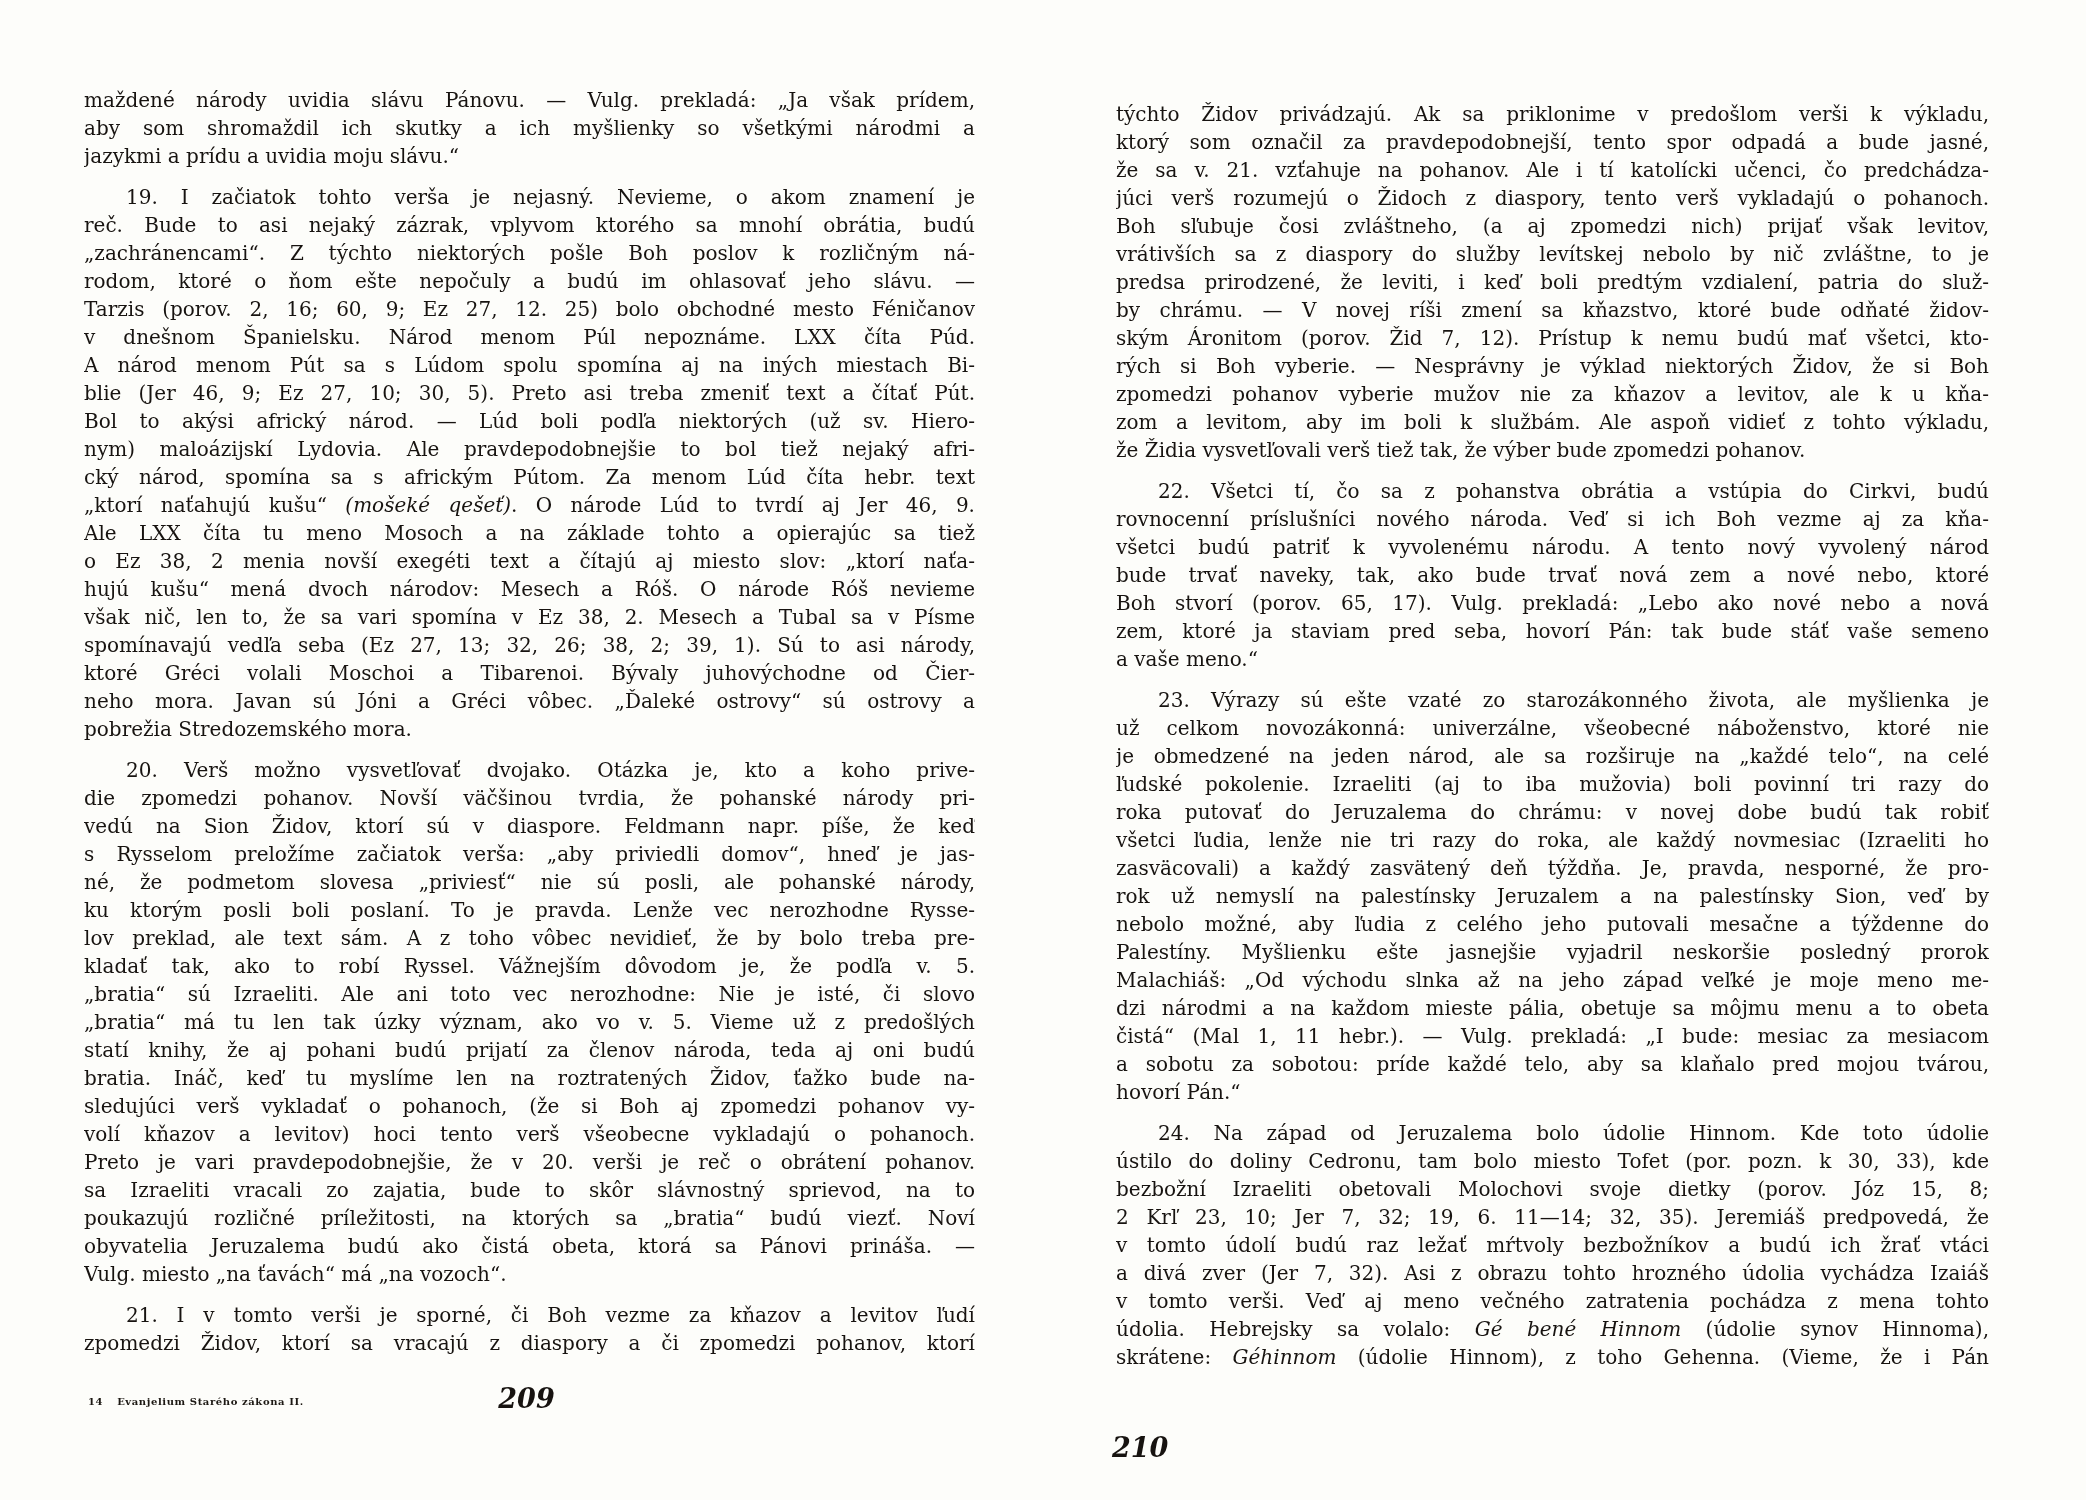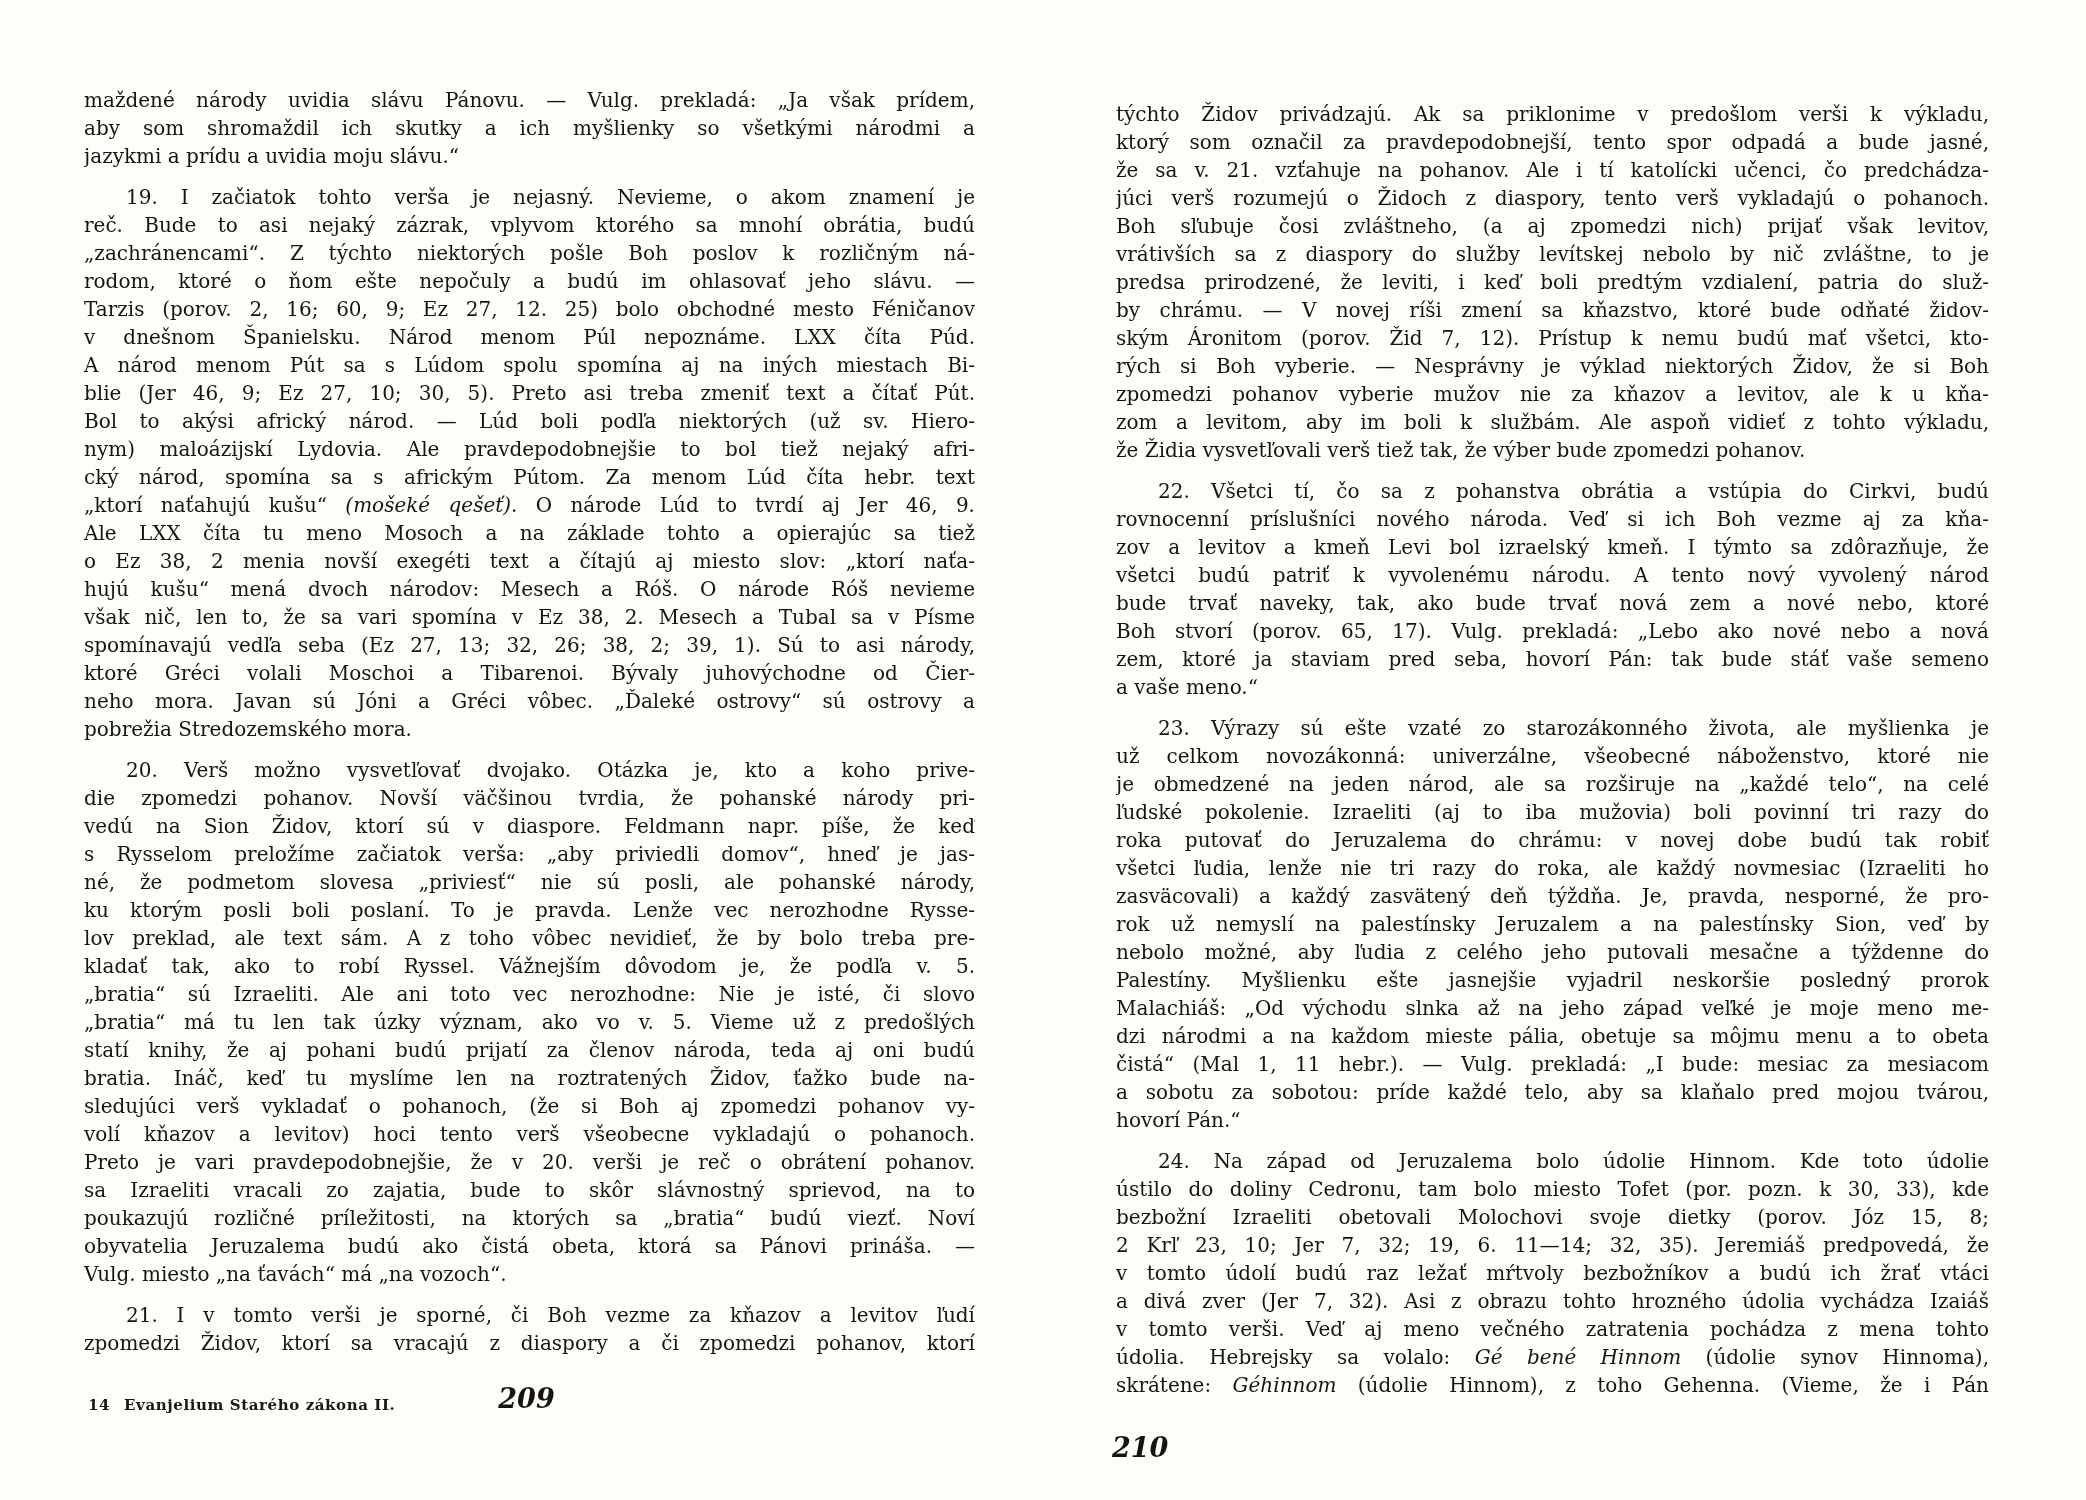--- a/index.html
+++ b/index.html
@@ -22,21 +22,21 @@
     height:28px;
     overflow:hidden;
     text-align:justify;
     text-align-last:justify;
     white-space:normal;
   }
   .line.end{text-align-last:left;}
   .line.indent{text-indent:42px;margin-top:13px;}
   .footer-note{
     position:absolute;left:88px;top:1396px;
-    font-size:15px;font-weight:bold;letter-spacing:0.6px;
+    font-size:10px;font-weight:bold;letter-spacing:0.6px;
     color:#1c1813;
   }
   .footer-note .sig{margin-right:14px;}
   .pagenum{
     font-style:italic;font-weight:bold;
     font-size:27px;color:#171310;
   }
   .pagenum-left{
     position:absolute;left:84px;top:1383px;width:885px;
     text-align:center;
@@ -106,21 +106,20 @@
       <div class="line">vrátivších sa z diaspory do služby levítskej nebolo by nič zvláštne, to je</div>
       <div class="line">predsa prirodzené, že leviti, i keď boli predtým vzdialení, patria do služ-</div>
       <div class="line">by chrámu. — V novej ríši zmení sa kňazstvo, ktoré bude odňaté židov-</div>
       <div class="line">ským Áronitom (porov. Žid 7, 12). Prístup k nemu budú mať všetci, kto-</div>
       <div class="line">rých si Boh vyberie. — Nesprávny je výklad niektorých Židov, že si Boh</div>
       <div class="line">zpomedzi pohanov vyberie mužov nie za kňazov a levitov, ale k u kňa-</div>
       <div class="line">zom a levitom, aby im boli k službám. Ale aspoň vidieť z tohto výkladu,</div>
       <div class="line end">že Židia vysvetľovali verš tiež tak, že výber bude zpomedzi pohanov.</div>
       <div class="line indent">22. Všetci tí, čo sa z pohanstva obrátia a vstúpia do Cirkvi, budú</div>
       <div class="line">rovnocenní príslušníci nového národa. Veď si ich Boh vezme aj za kňa-</div>
-      <div class="line">zov a levitov a kmeň Levi bol izraelský kmeň. I týmto sa zdôrazňuje, že</div>
       <div class="line">všetci budú patriť k vyvolenému národu. A tento nový vyvolený národ</div>
       <div class="line">bude trvať naveky, tak, ako bude trvať nová zem a nové nebo, ktoré</div>
       <div class="line">Boh stvorí (porov. 65, 17). Vulg. prekladá: „Lebo ako nové nebo a nová</div>
       <div class="line">zem, ktoré ja staviam pred seba, hovorí Pán: tak bude stáť vaše semeno</div>
       <div class="line end">a vaše meno.“</div>
       <div class="line indent">23. Výrazy sú ešte vzaté zo starozákonného života, ale myšlienka je</div>
       <div class="line">už celkom novozákonná: univerzálne, všeobecné náboženstvo, ktoré nie</div>
       <div class="line">je obmedzené na jeden národ, ale sa rozširuje na „každé telo“, na celé</div>
       <div class="line">ľudské pokolenie. Izraeliti (aj to iba mužovia) boli povinní tri razy do</div>
       <div class="line">roka putovať do Jeruzalema do chrámu: v novej dobe budú tak robiť</div>

